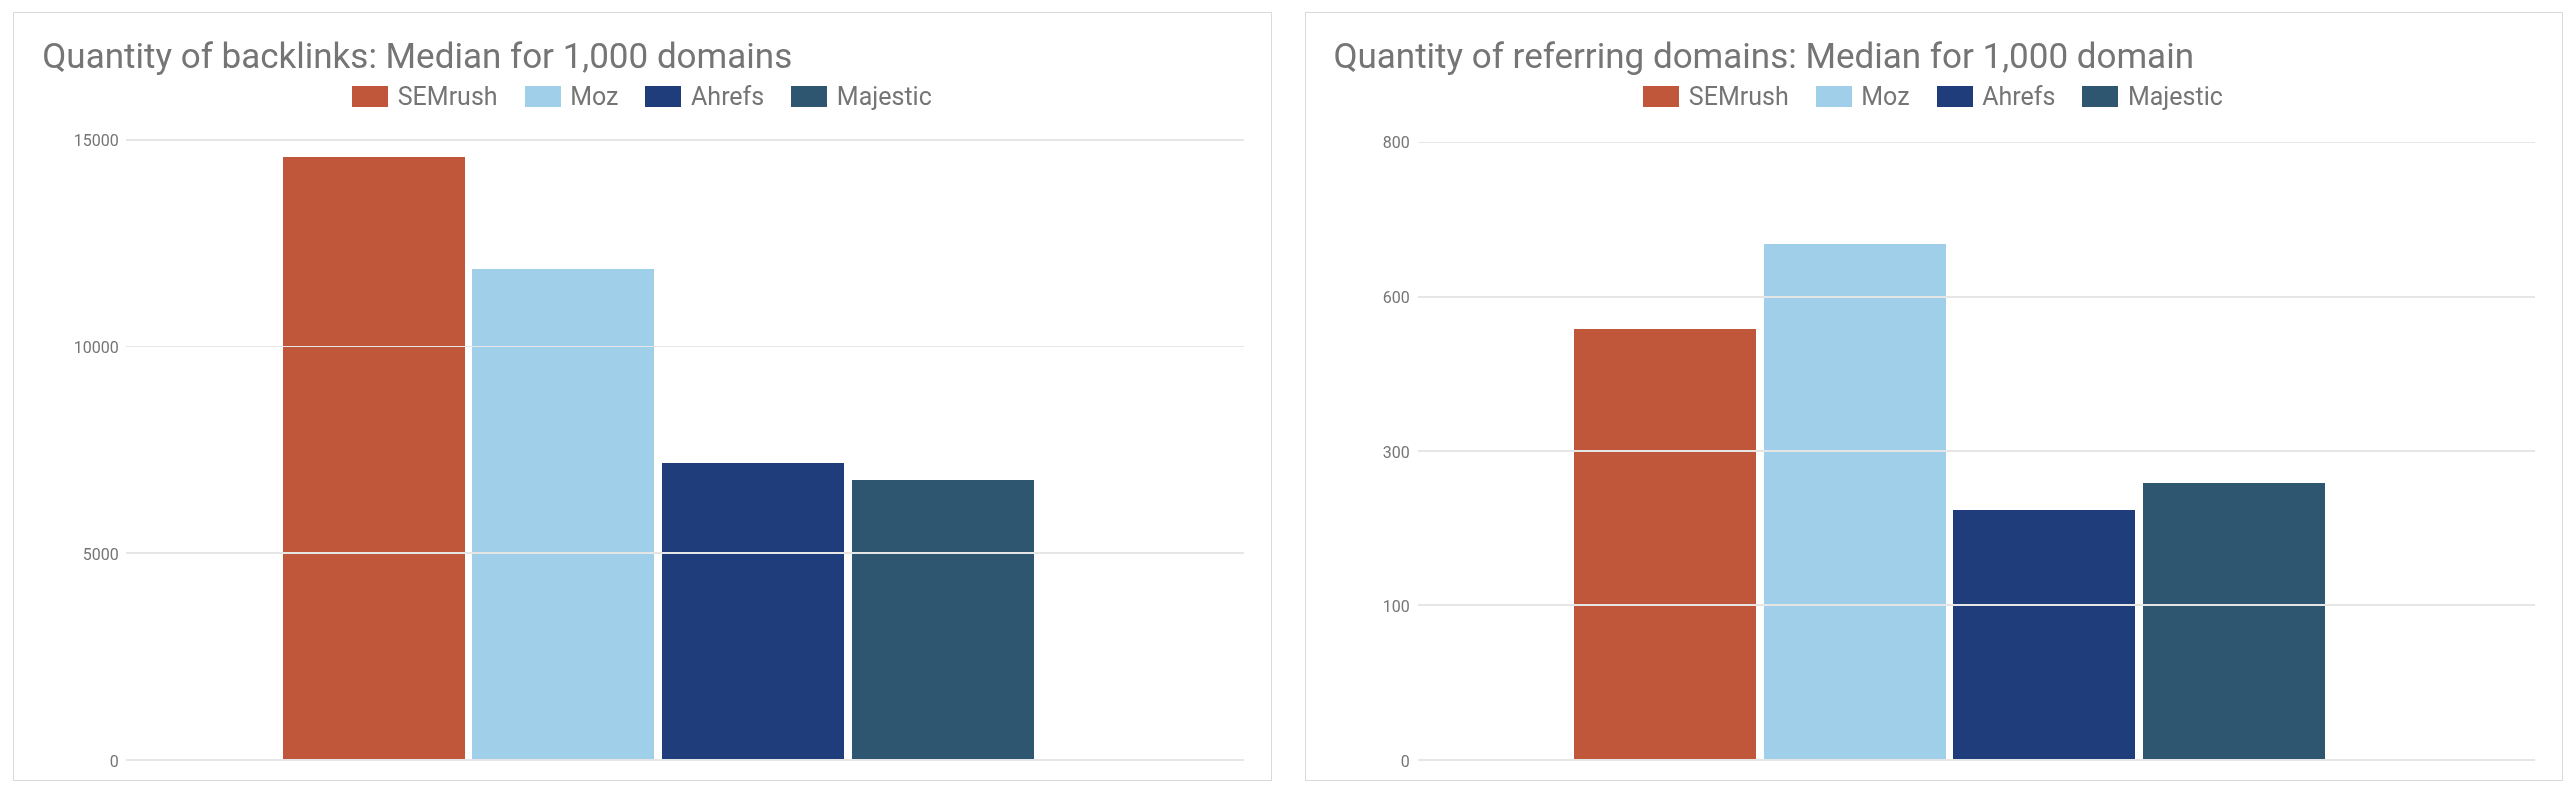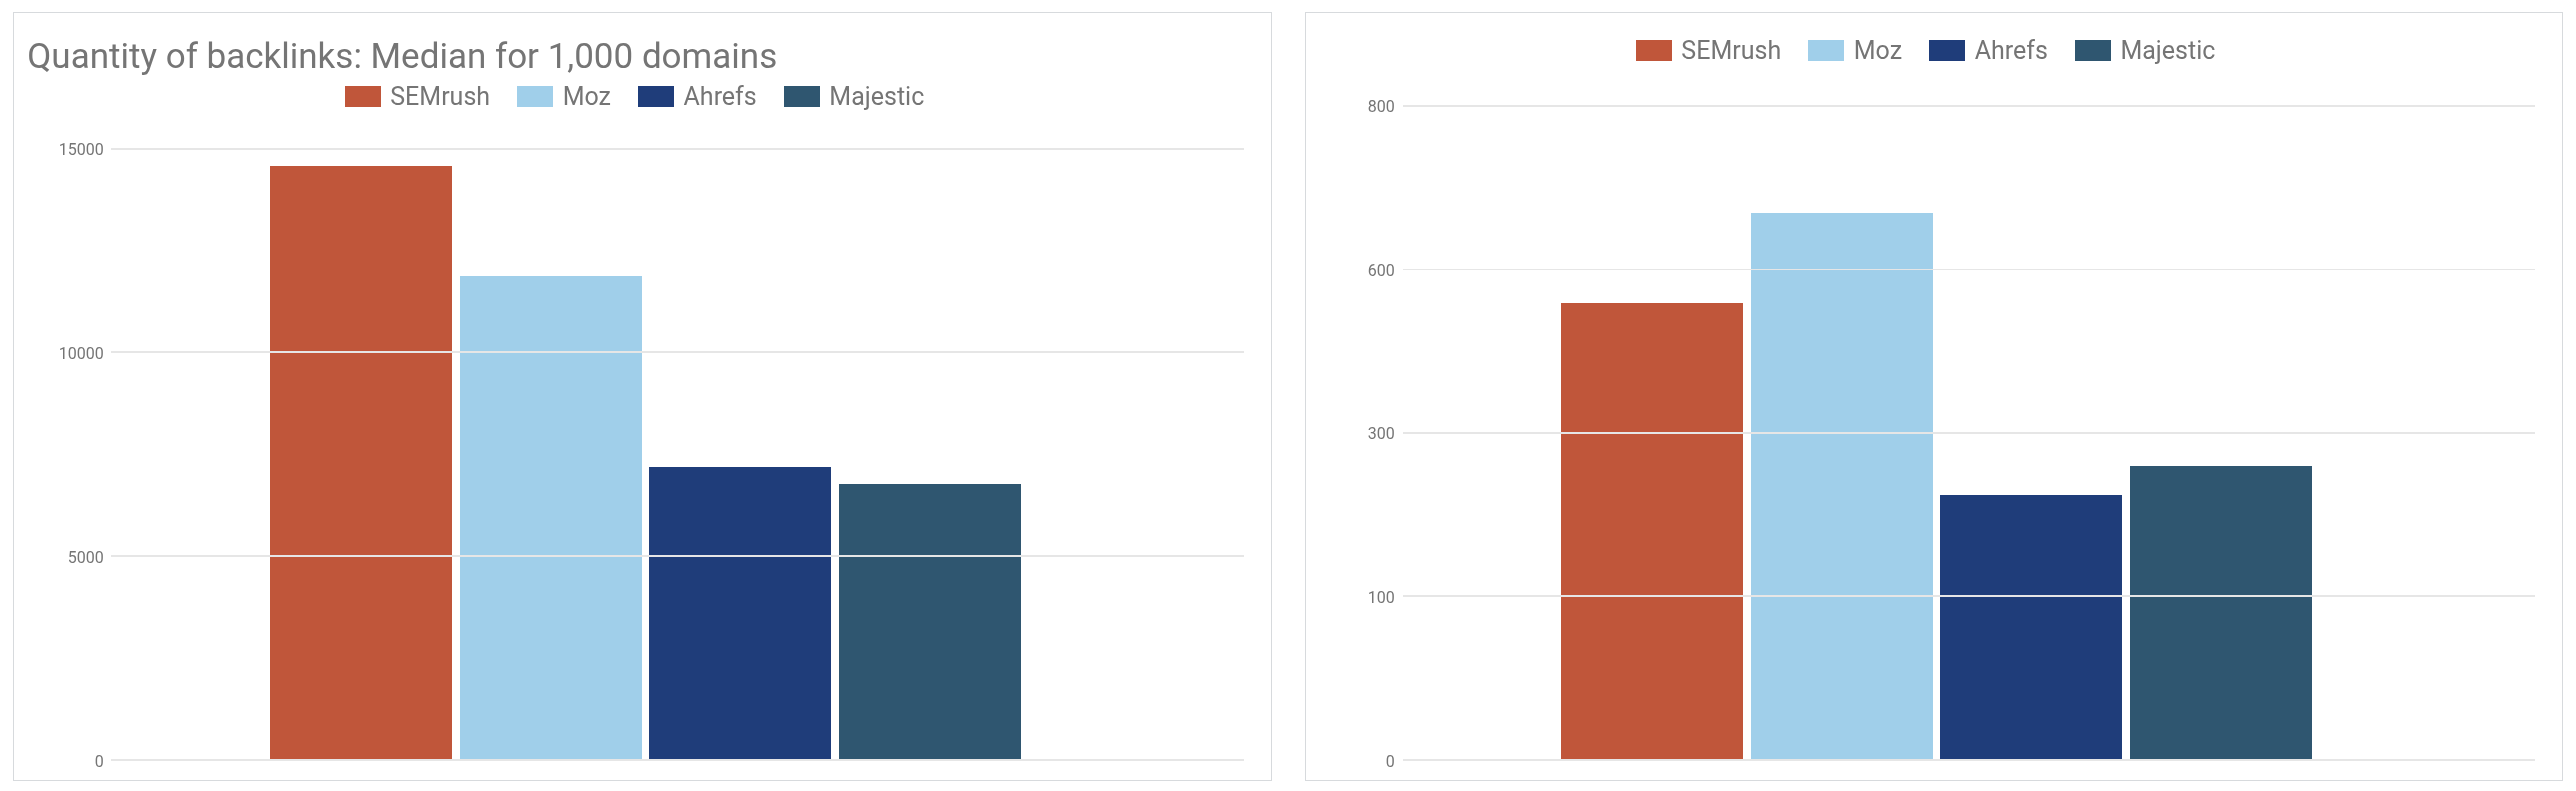--- a/index.html
+++ b/index.html
@@ -19,35 +19,35 @@
     width: 100%;
     height: 100%;
   }
   .panel {
     flex: 1 1 0;
     border: 1.9px solid #d7dadd;
     background: #ffffff;
     box-sizing: border-box;
     display: flex;
     flex-direction: column;
-    padding: 23px 27px 19px 11px;
+    padding: 23px 27px 19px 26px;
     position: relative;
   }
   .title {
     font-size: 35px;
     font-weight: 400;
     color: #757575;
     margin: 0 0 5.8px 1.9px;
   }
   .legend {
     display: flex;
     gap: 27px;
     justify-content: center;
     align-items: center;
-    margin-bottom: 17px;
+    margin-bottom: 8px;
   }
   .legend-item {
     display: flex;
     align-items: center;
     gap: 9.6px;
     font-size: 25px;
     color: #757575;
   }
   .swatch {
     width: 36px;
@@ -149,20 +149,21 @@
         </div>
       <div class="gridline" style="bottom: 0%;"></div>
           <div class="gridline" style="bottom: 32.2581%;"></div>
           <div class="gridline" style="bottom: 64.5161%;"></div>
           <div class="gridline" style="bottom: 96.7742%;"></div>
         </div>
     </div>
   </div>
 
   <div class="panel">
+    <div class="title">Quantity of referring domains: Median for 1,000 domain</div>
     <div class="legend">
       <div class="legend-item">
         <span class="swatch" style="background:#c0563a;"></span>
         <span>SEMrush</span>
       </div>
       <div class="legend-item">
         <span class="swatch" style="background:#a0cfea;"></span>
         <span>Moz</span>
       </div>
       <div class="legend-item">

